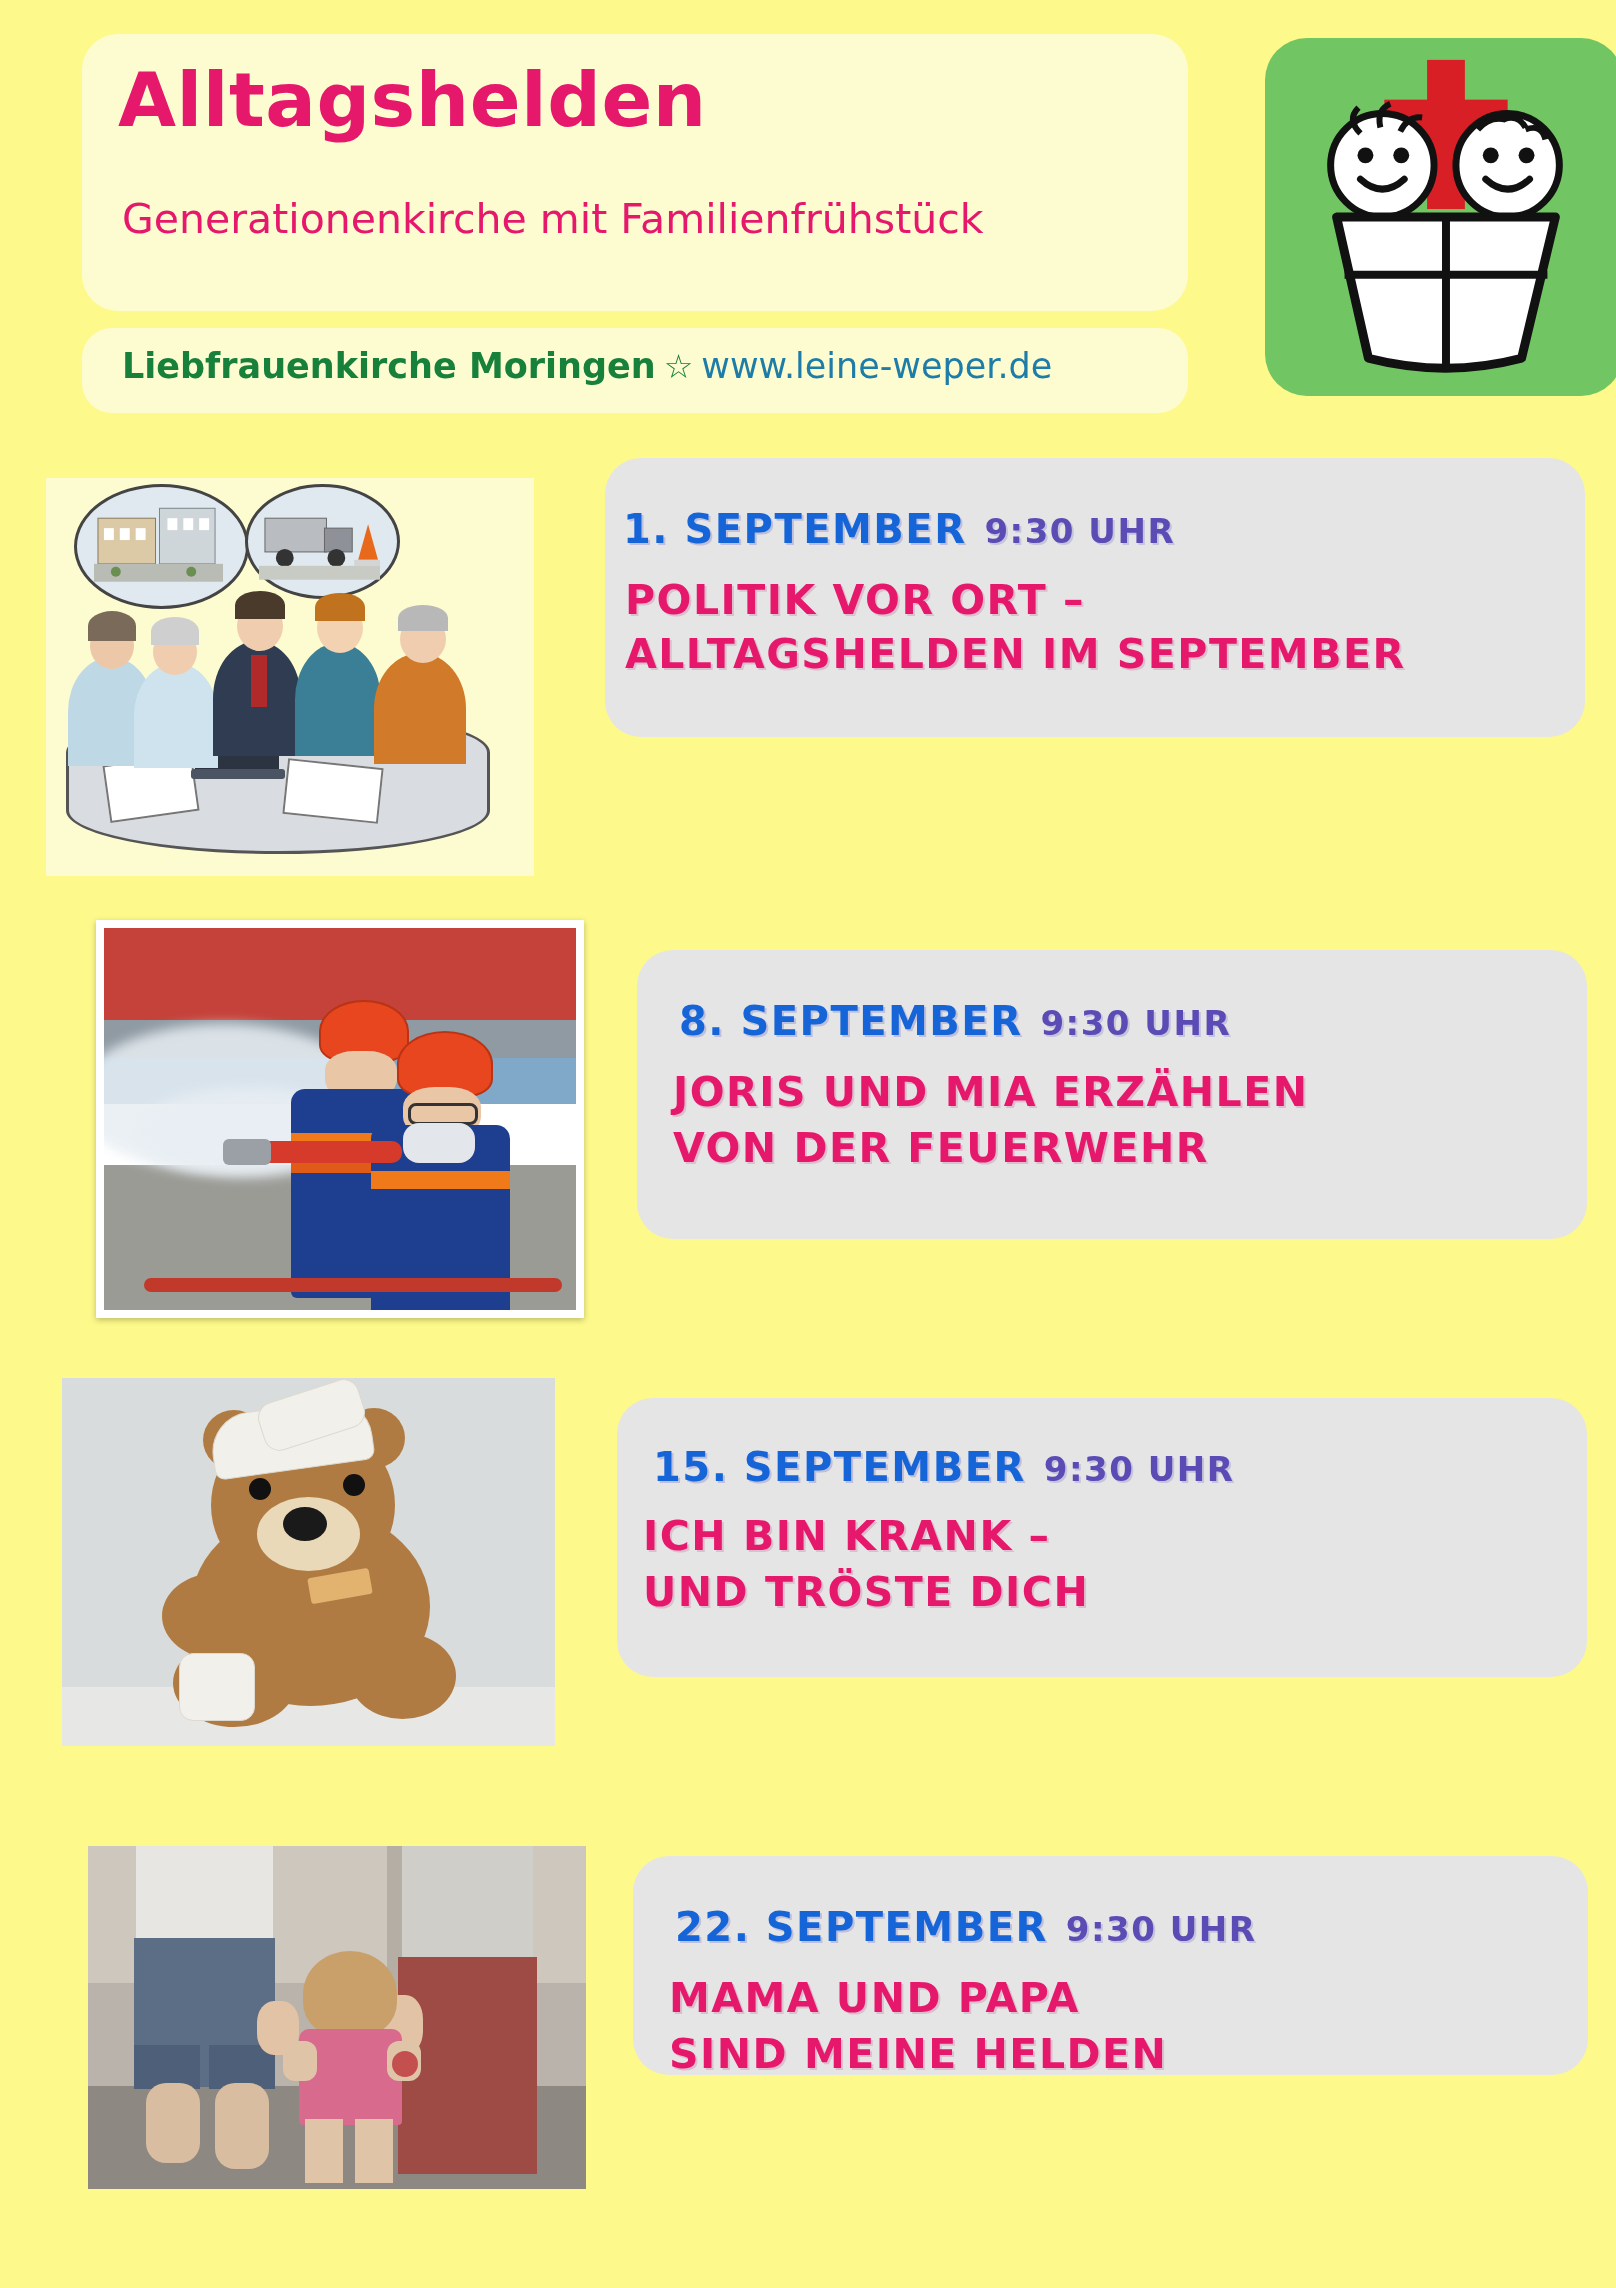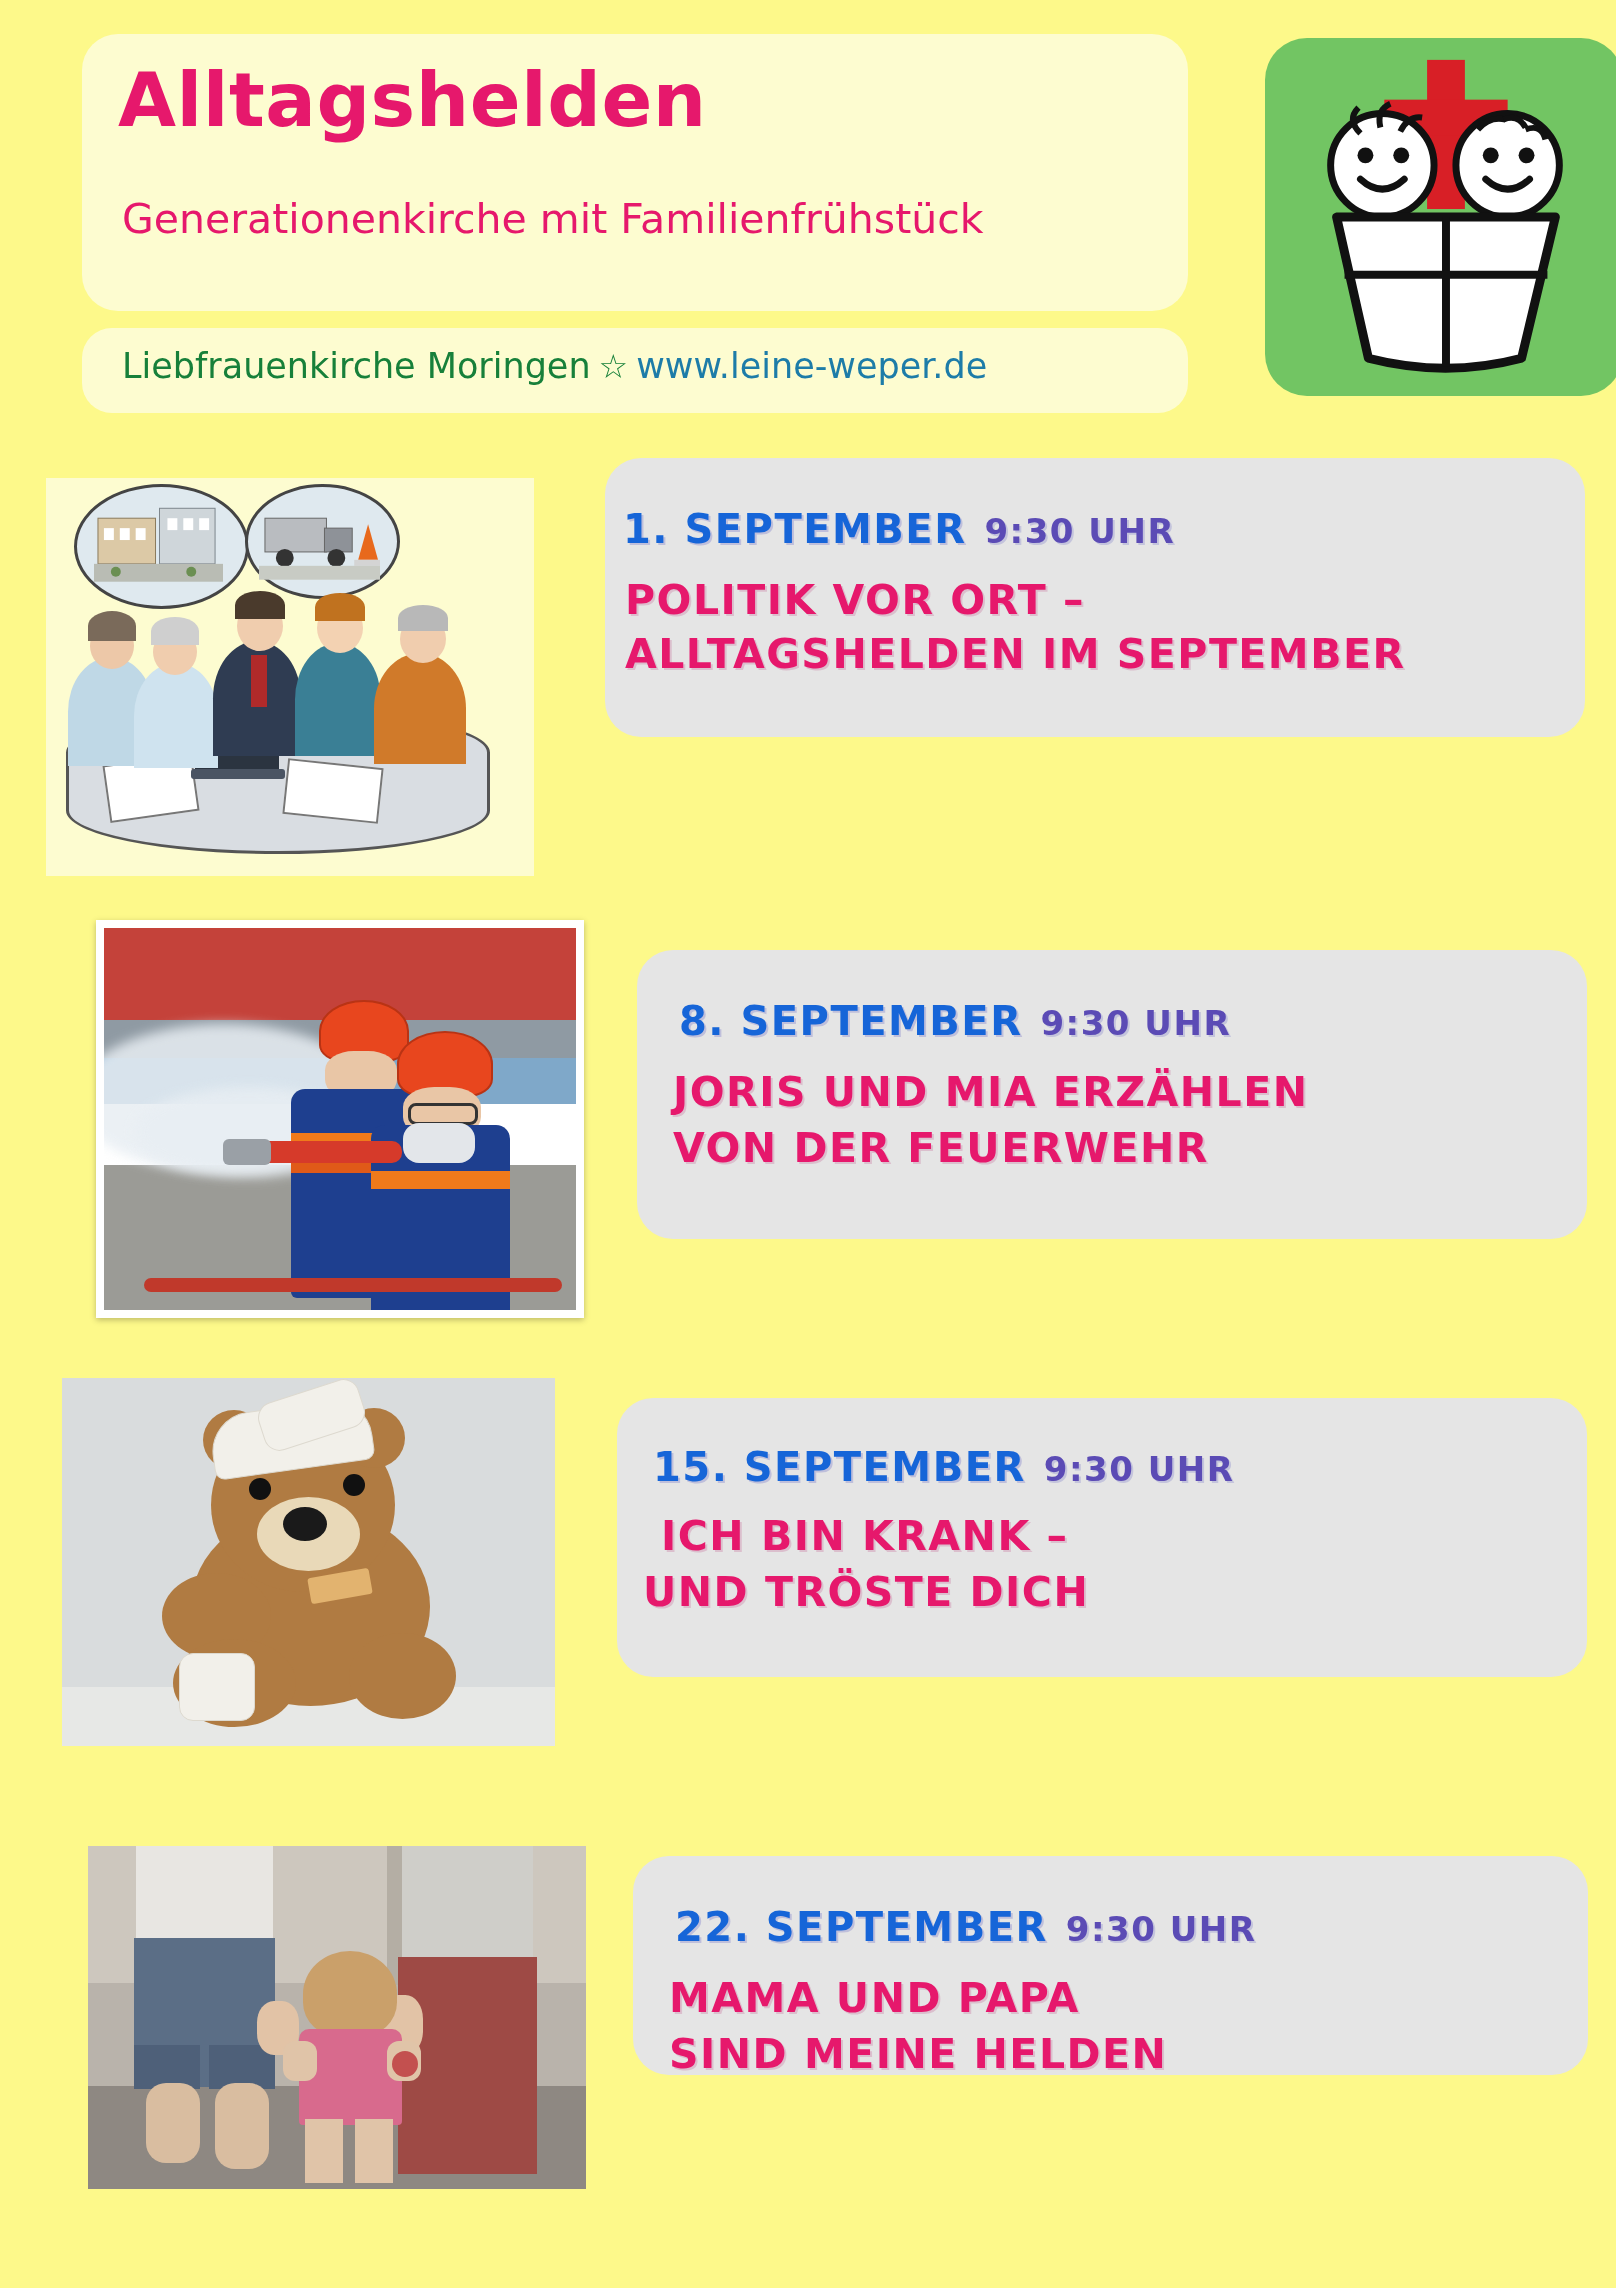--- a/index.html
+++ b/index.html
@@ -60,21 +60,21 @@
   }
   .address-line {
     position: absolute;
     left: 40px;
     top: 18px;
     font-size: 35px;
     white-space: nowrap;
   }
   .church-name {
     color: #17803a;
-    font-weight: normal;
+    font-weight: bold;
   }
   .star-icon {
     color: #17803a;
     font-size: 33px;
     margin: 0 8px;
   }
   .website {
     color: #1d7ca8;
   }
 
@@ -380,21 +380,21 @@
       <div class="teddy-part" style="left:287px;top:255px;width:107px;height:86px;"></div>
 
       <div class="plaster" style="left:247px;top:195px;width:62px;height:26px;transform:rotate(-10deg);"></div>
     </div>
   </div>
 
   <div class="text-card" style="left:617px;top:20px;width:970px;height:279px;">
     <div class="date-line" style="position:absolute;left:36px;top:46px;">
       <span class="date-part">15. SEPTEMBER</span><span class="time-part">9:30 UHR</span>
     </div>
-    <div class="topic-line" style="position:absolute;left:44px;top:113px;">ICH BIN KRANK –</div>
+    <div class="topic-line" style="position:absolute;left:26px;top:113px;">ICH BIN KRANK –</div>
     <div class="topic-line" style="position:absolute;left:26px;top:169px;">UND TRÖSTE DICH</div>
   </div>
 </div>
 
 <div class="row" style="top:1846px;height:398px;">
   <div class="img-frame" style="left:88px;top:0px;width:498px;height:343px;box-shadow:none;background:transparent;">
     <div class="art" style="left:0;top:0;width:498px;height:343px;">
       <div class="fam-bg"></div>
       <div class="fam-ground"></div>
       <div style="position:absolute;left:0;top:0;width:100%;height:40%;background:#cdc7be;"></div>

